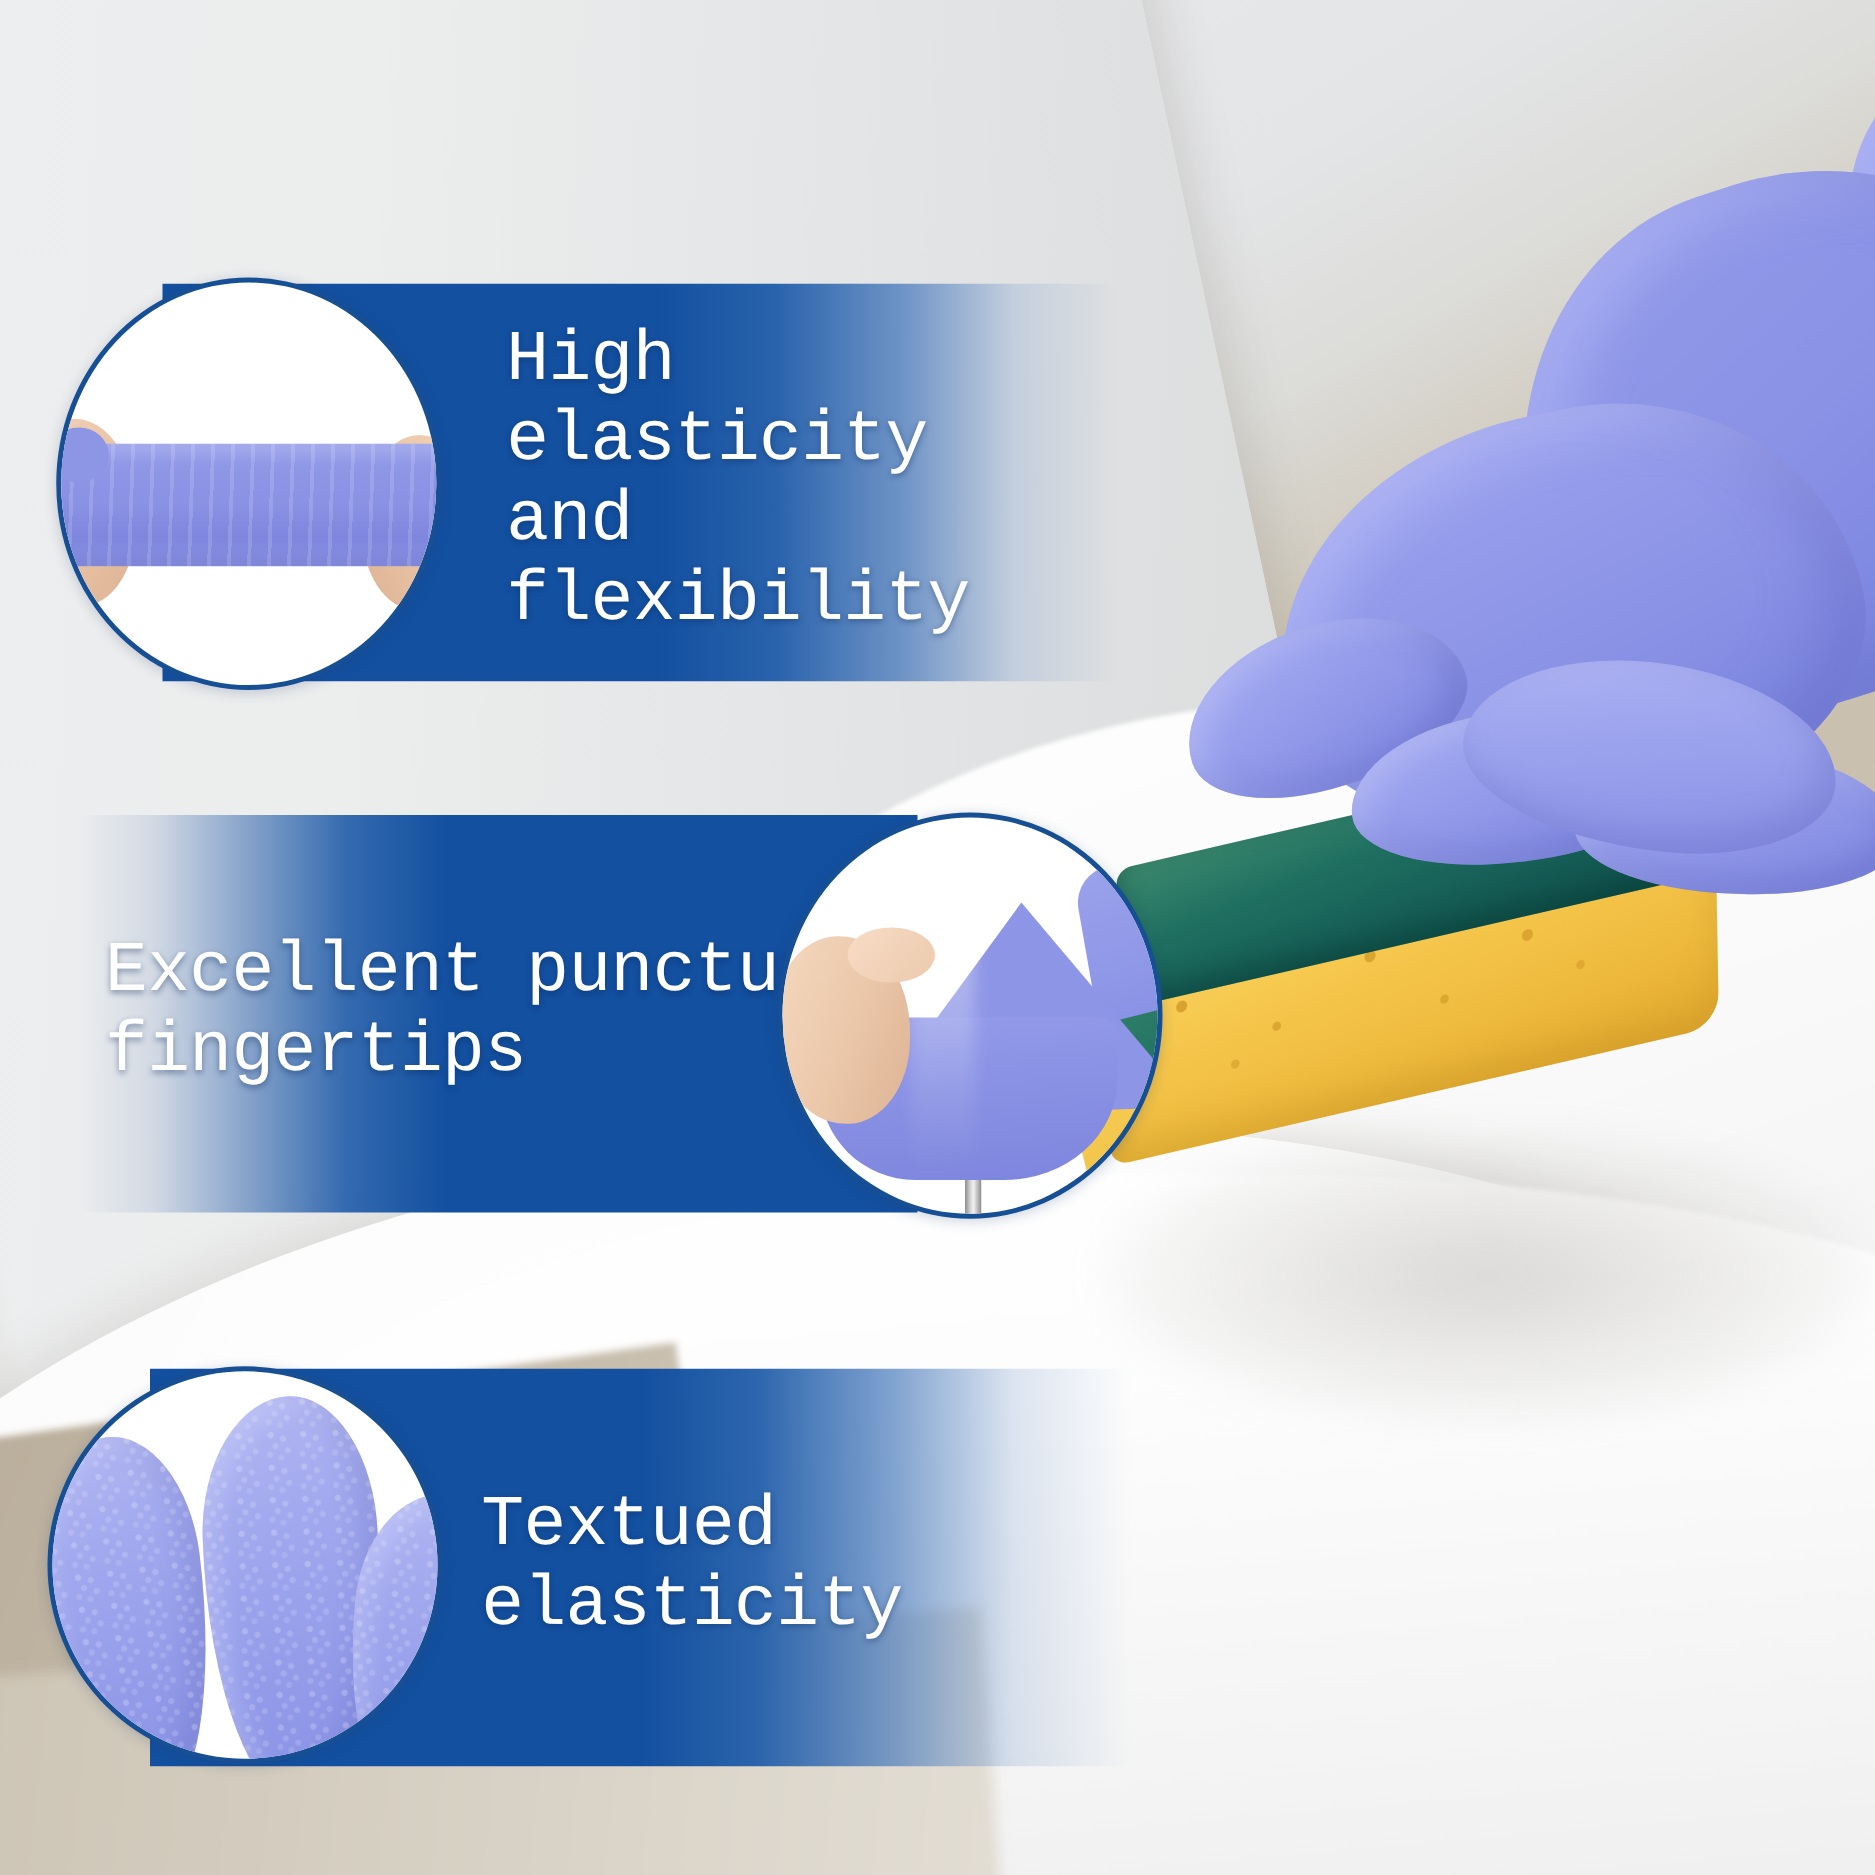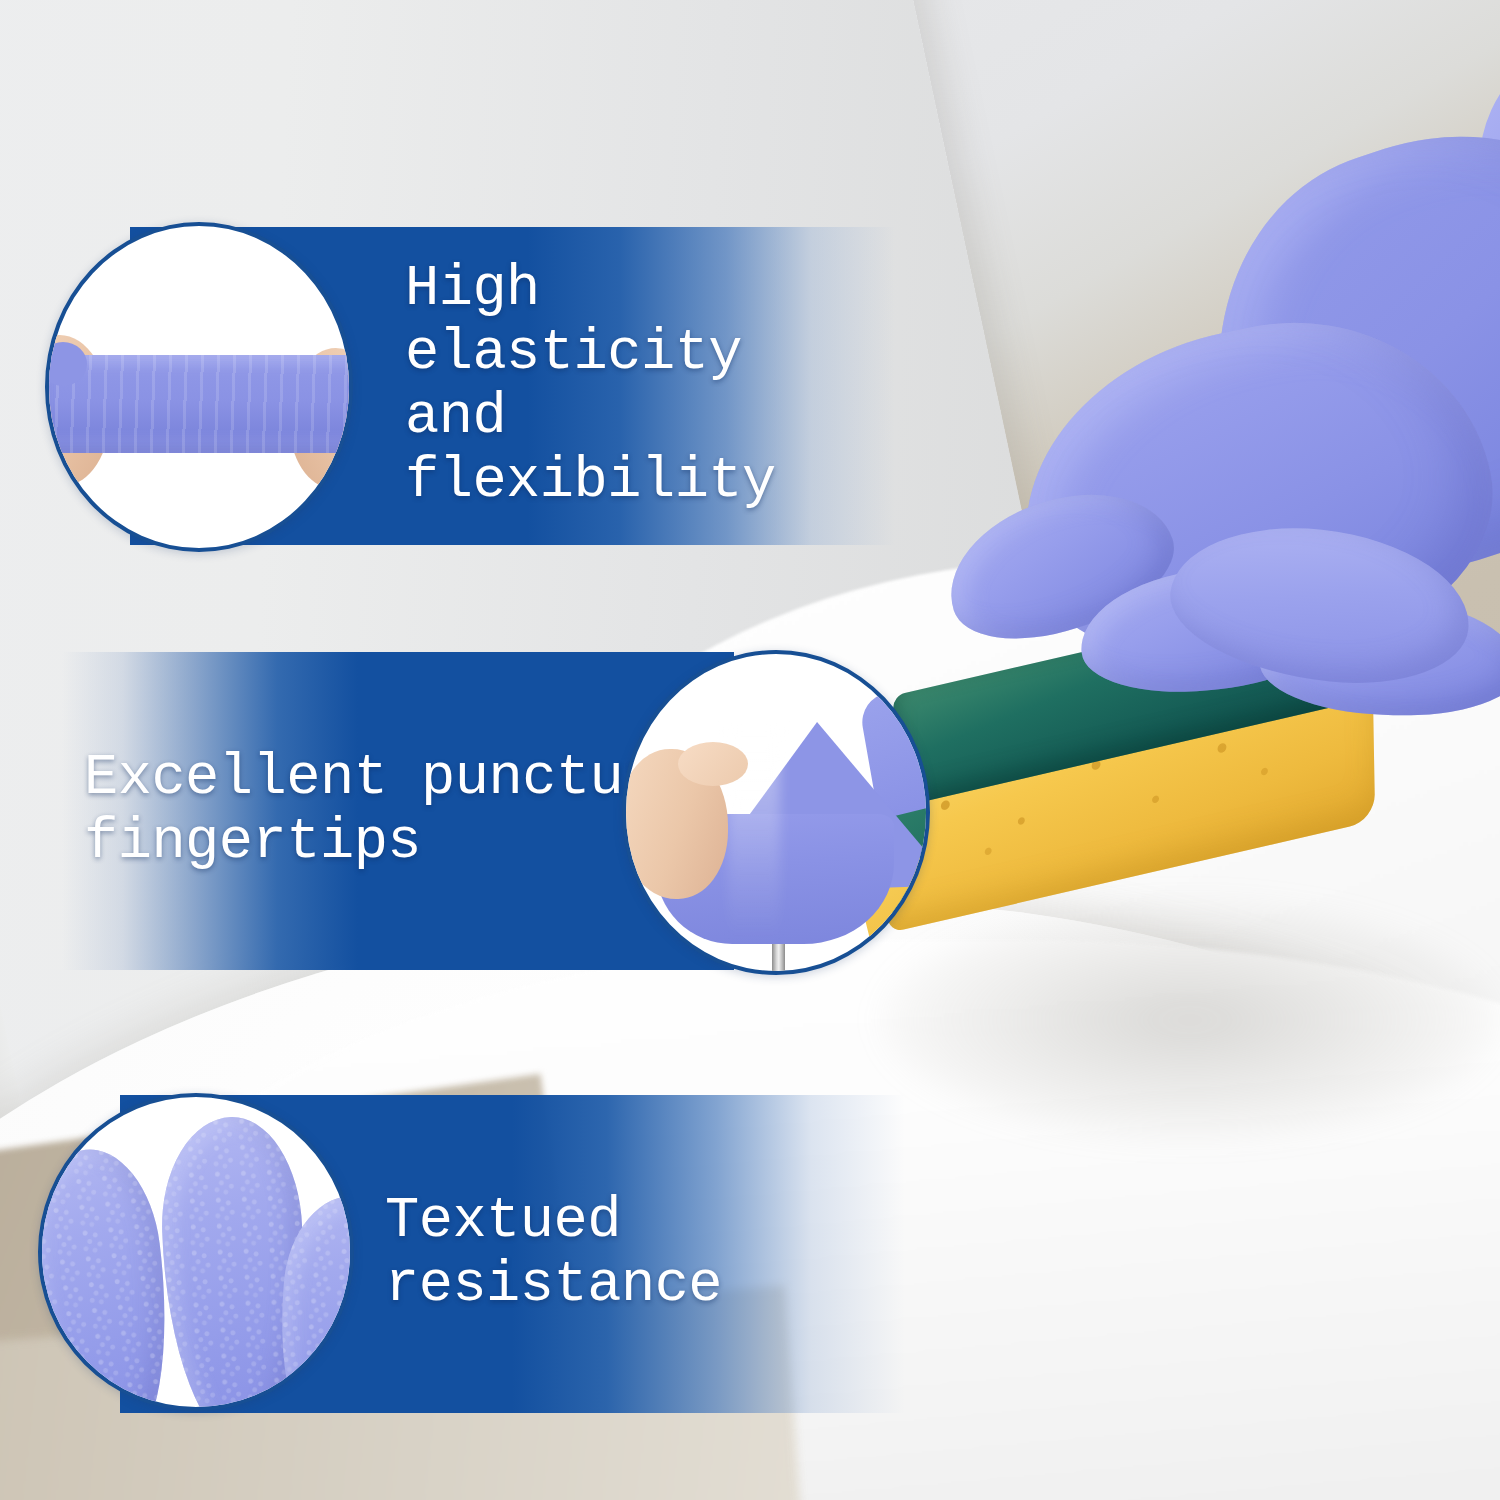--- a/index.html
+++ b/index.html
@@ -419,21 +419,21 @@
       <div class="s2-cone-body"></div>
       <div class="s2-cone-sheen"></div>
       <div class="s2-hand"></div>
       <div class="s2-fingertip"></div>
     </div>
   </div>
 
   <div class="banner banner-3">
     <div class="banner-bg"></div>
     <div class="banner-text">Textued
-resistance</div>
+elasticity</div>
   </div>
   <div class="circle c3">
     <div class="c-inner">
       <div class="s3-finger s3-f1"></div>
       <div class="s3-finger s3-f2"></div>
       <div class="s3-finger s3-f3"></div>
     </div>
   </div>
 
 </div>

